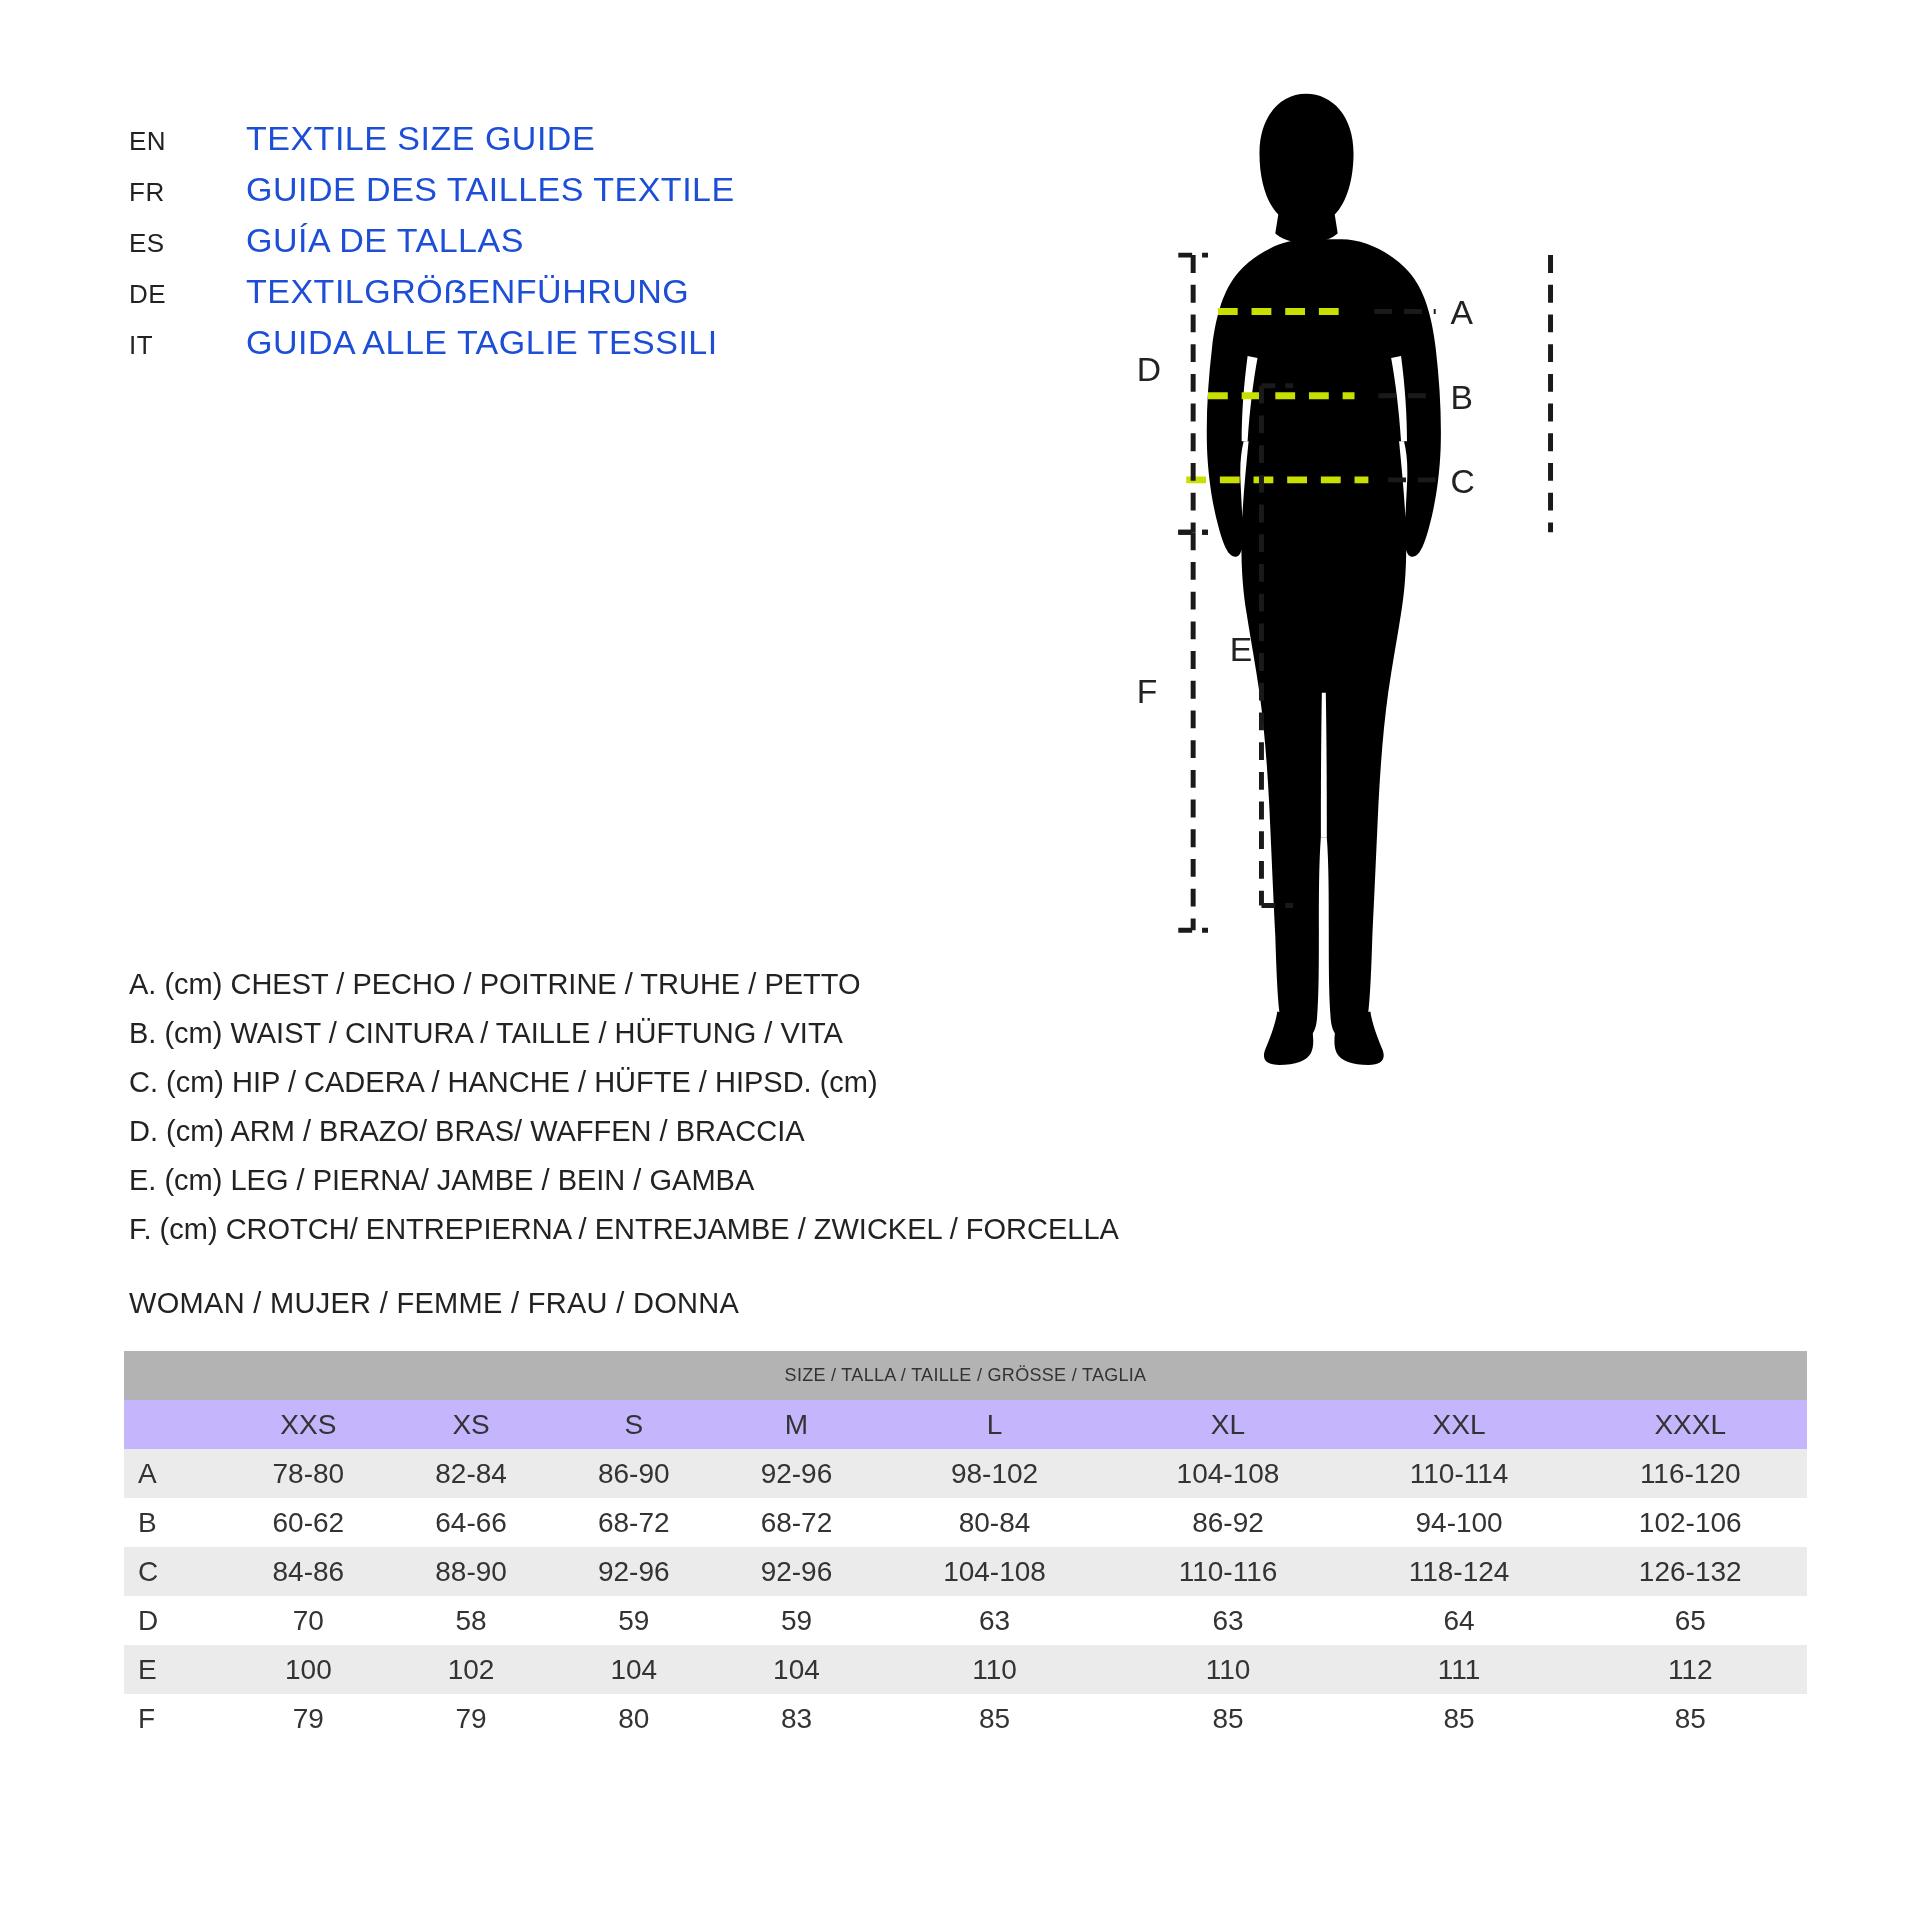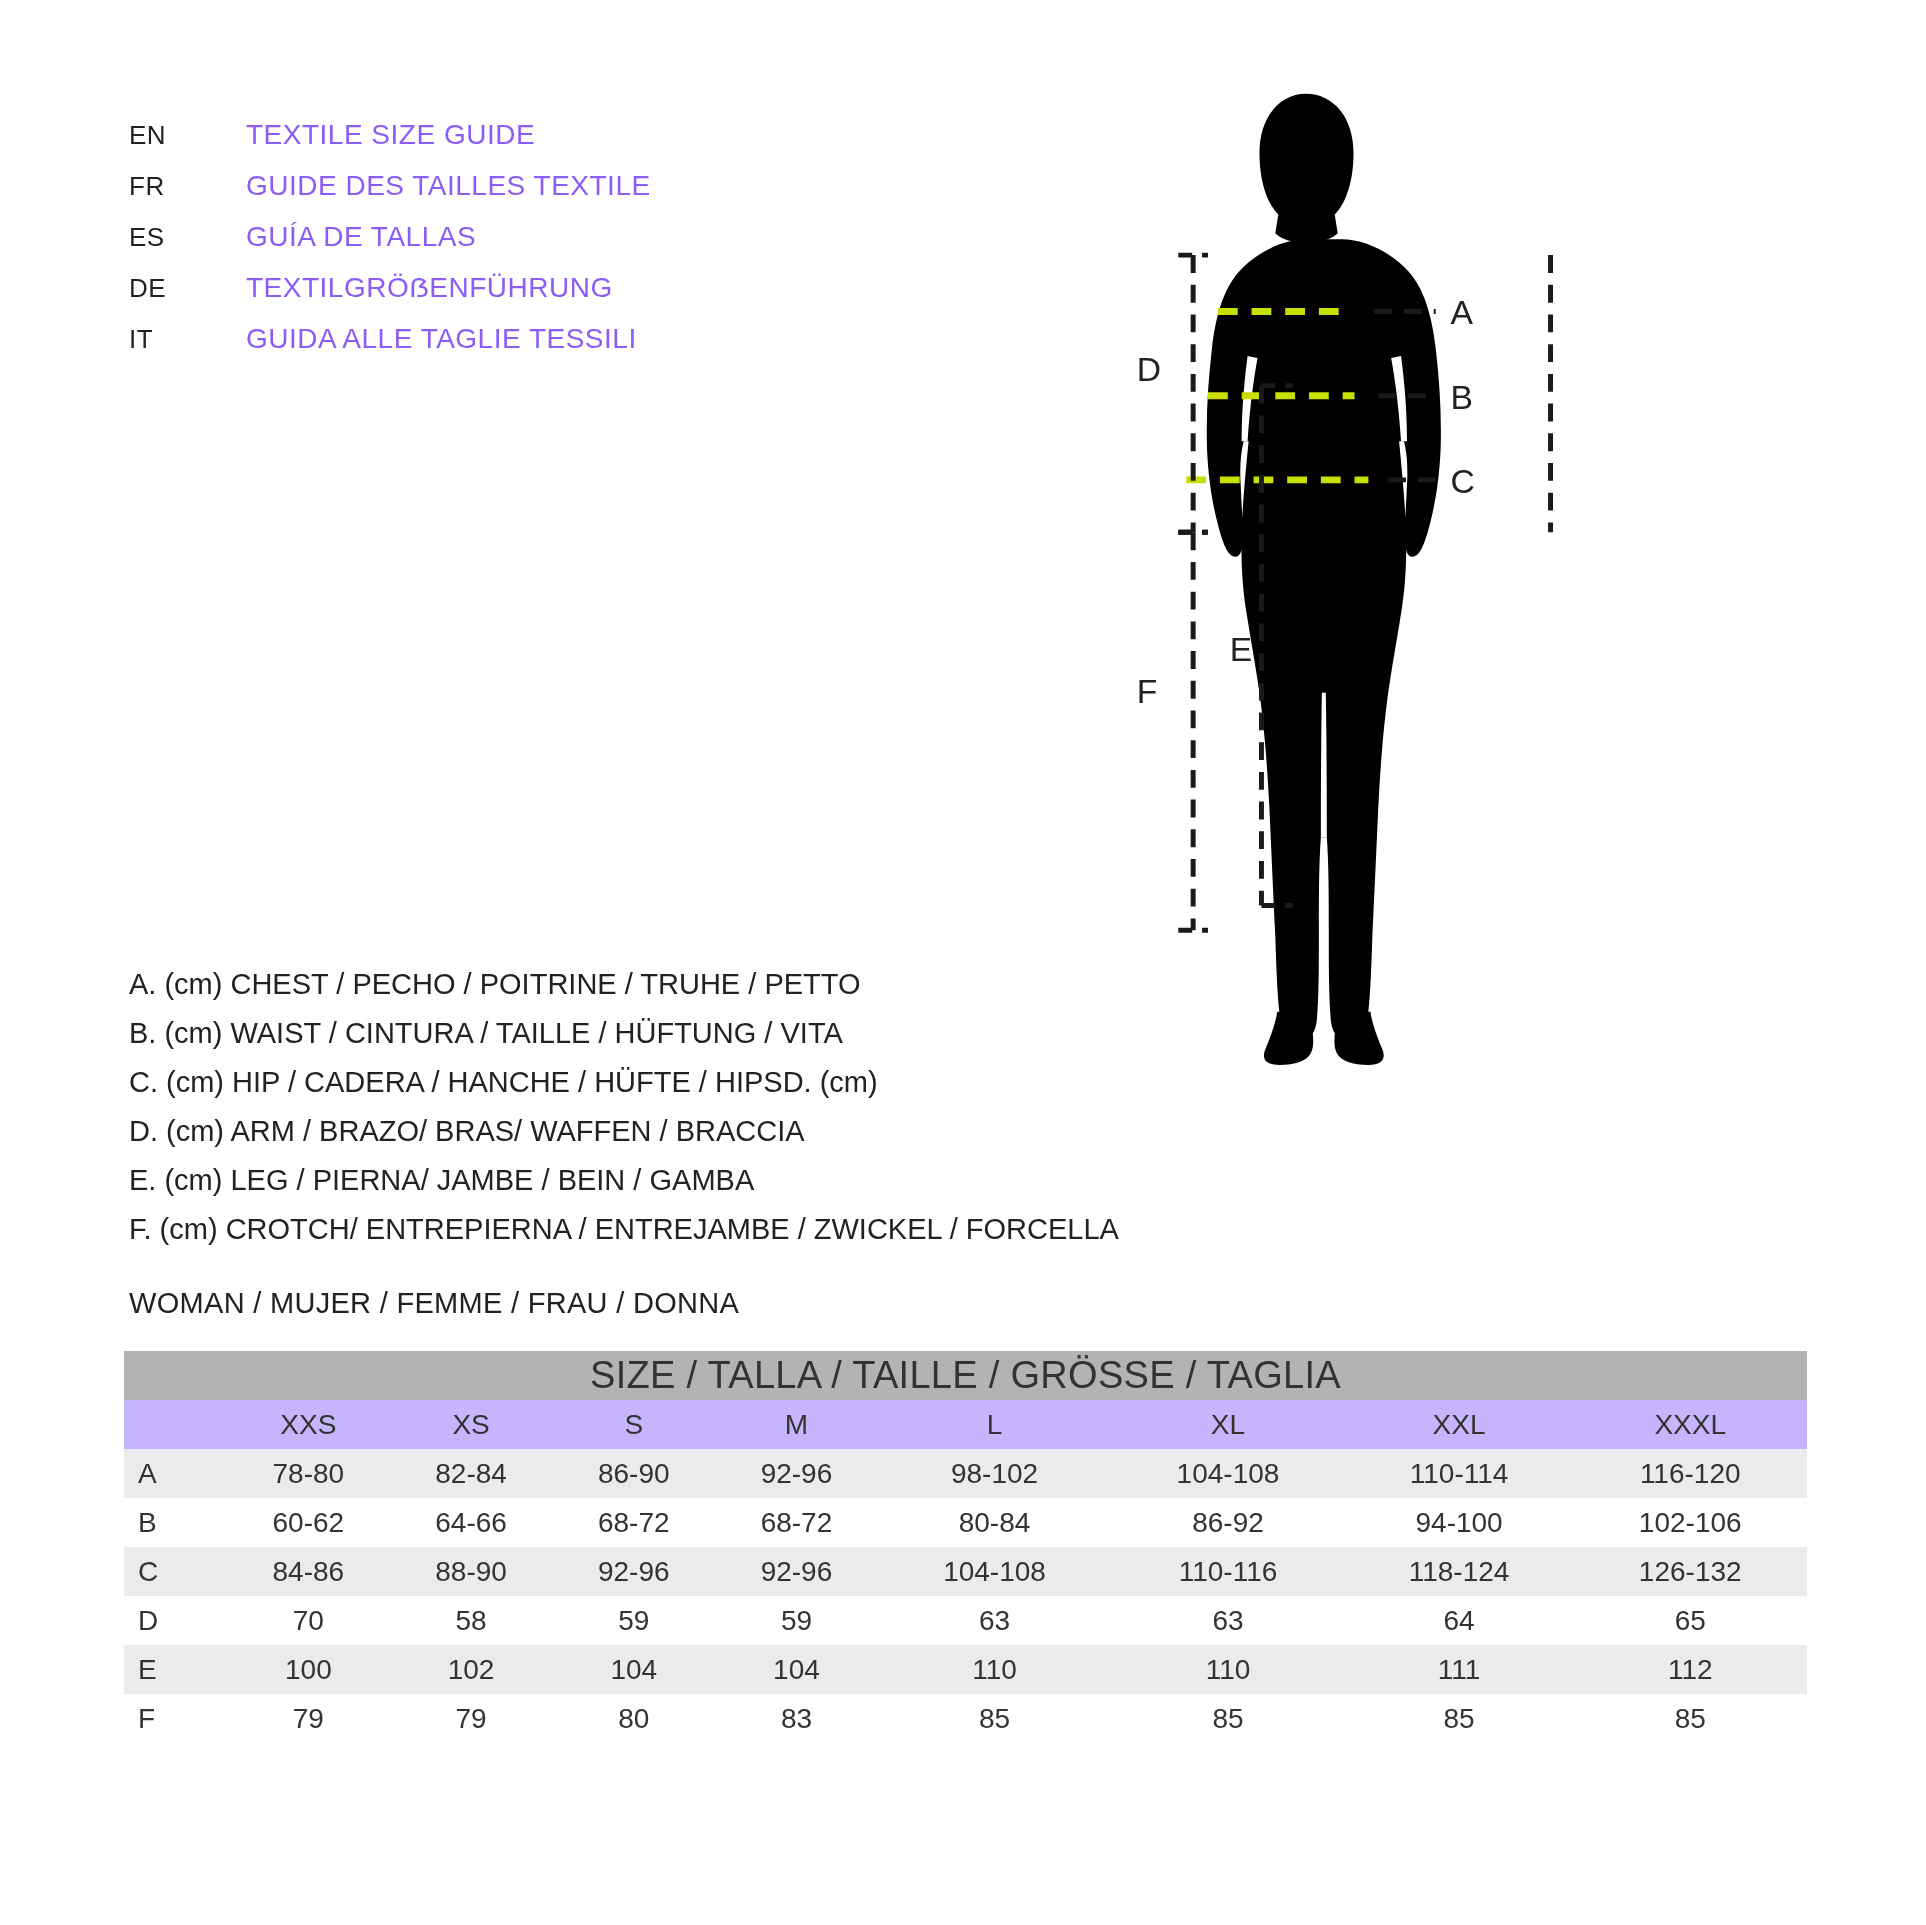--- a/index.html
+++ b/index.html
@@ -27,23 +27,23 @@
     align-items: baseline;
     height: 51px;
   }
   .title-lang {
     width: 117px;
     font-size: 26px;
     letter-spacing: 0.5px;
     color: #222;
   }
   .title-text {
-    font-size: 28px;
+    font-size: 34px;
     letter-spacing: 0.5px;
-    color: #8b5cf6;
+    color: #1d4ed8;
   }
 
   
   .legend {
     position: absolute;
     left: 129px;
     top: 960px;
   }
   .legend-line {
     font-size: 29px;
@@ -78,21 +78,21 @@
     padding: 0;
     height: 49px;
     font-weight: normal;
     text-align: center;
   }
   .hdr-band td {
     background: #b3b3b3;
     color: #333;
     text-align: left;
     padding-left: 14px;
-    font-size: 38px;
+    font-size: 18px;
     height: 50px;
     letter-spacing: 0.3px;
   }
   .col-label {
     width: 89px;
     text-align: left !important;
     padding-left: 14px !important;
     color: #333;
   }
   .row-white td { background: #ffffff; }

